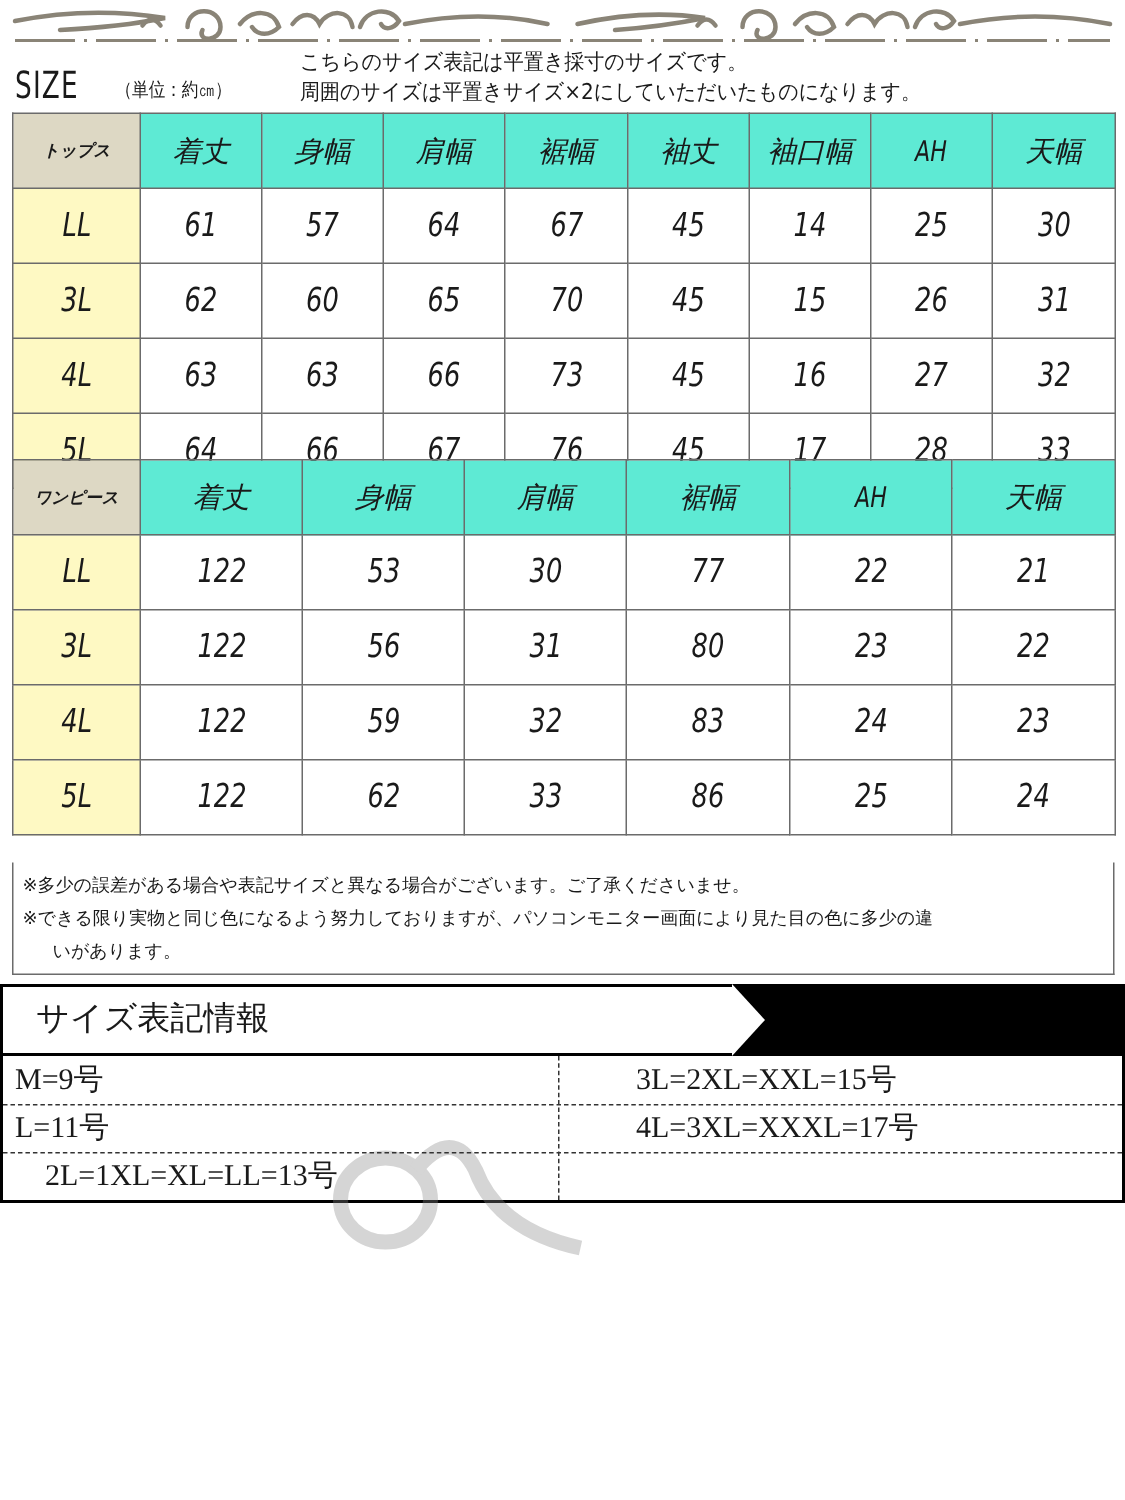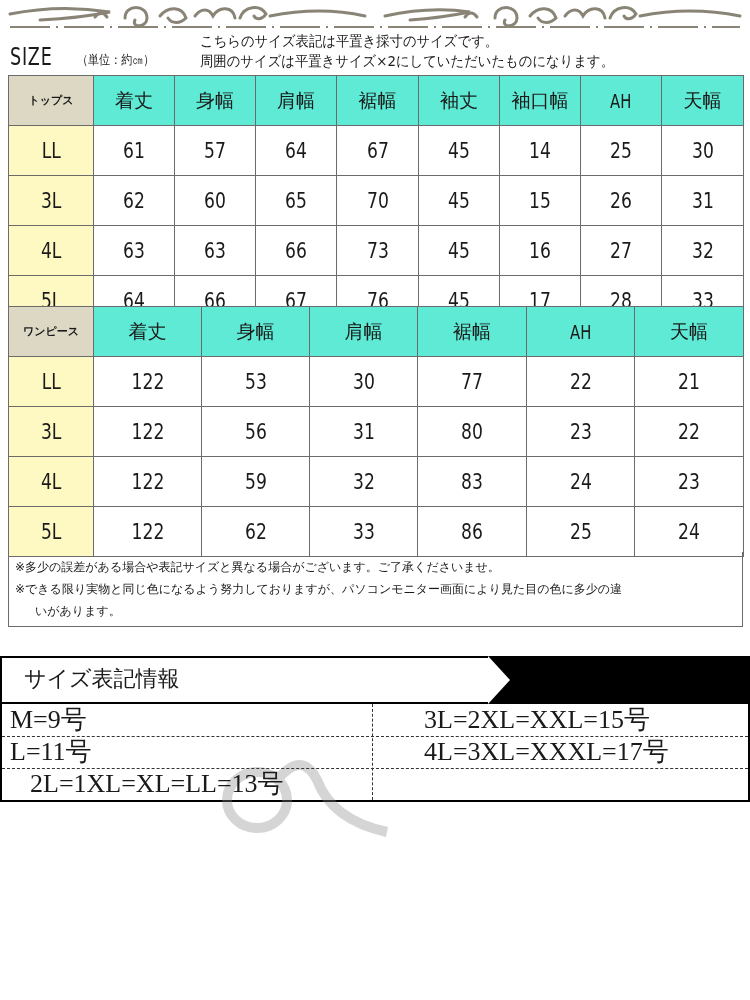--- a/index.html
+++ b/index.html
@@ -4,37 +4,37 @@
 <style>
   * { box-sizing: border-box; margin: 0; padding: 0; }
   body { width: 750px; height: 1000px; background: #ffffff; font-family: "DejaVu Sans", sans-serif; color: #1a1a1a; position: relative; overflow: hidden; }
   .ornament { position: absolute; left: 0; top: 0; width: 750px; height: 38px; }
   .size-head { position: absolute; left: 10px; top: 38px; width: 735px; height: 36px; }
   .size-title { position: absolute; left: 0; top: 4px; font-family: "DejaVu Sans Condensed", "DejaVu Sans", sans-serif; font-size: 25px; letter-spacing: 1px; transform: scaleX(0.78); transform-origin: left; }
   .size-unit { position: absolute; left: 67px; top: 13px; font-size: 13px; transform: scaleX(0.85); transform-origin: left; }
   .size-note { position: absolute; left: 190px; font-size: 14.5px; white-space: nowrap; transform: scaleX(0.92); transform-origin: left; }
   .size-note.l1 { top: -6px; }
   .size-note.l2 { top: 14px; }
-  table.sz { position: absolute; left: 8px; border-collapse: collapse; table-layout: fixed; }
+  table.sz { position: absolute; left: 8px; border-collapse: collapse; table-layout: fixed; font-style: italic; }
   table.sz td { border: 1px solid #6b6b6b; text-align: center; vertical-align: middle; height: 50px; font-size: 22px; transform-origin: center; }
   table.sz td span.n { display: inline-block; transform: scaleX(0.78); }
   table.sz td.hd { background: #5eead4; font-size: 19px; }
   table.sz td.corner { background: #ddd8c4; font-size: 11px; font-weight: bold; }
   table.sz td.lab { background: #fef9c3; }
   #tops { top: 75px; width: 735px; }
   #onepiece { top: 306px; width: 735px; border-radius: 26px; }
-  .notes { position: absolute; left: 8px; top: 552px; width: 735px; height: 75px; border: 1px solid #6b6b6b; border-top: none; padding: 4px 6px; font-size: 12px; line-height: 22px; }
+  .notes { position: absolute; left: 8px; top: 575px; width: 735px; height: 75px; border: 1px solid #6b6b6b; border-top: none; padding: 4px 6px; font-size: 12px; line-height: 22px; }
   .notes .n2b { padding-left: 20px; }
   .info { position: absolute; left: 0; top: 656px; width: 750px; height: 154px; }
   .info-bar { position: absolute; left: 0; top: 0; width: 750px; height: 48px; background: #000; }
   .info-bar .white { position: absolute; left: 0; top: 0; width: 490px; height: 48px; background: #fff; border: 2px solid #000; border-right: none; }
   .info-bar .arrow { position: absolute; left: 488px; top: 0; width: 0; height: 0; border-top: 24px solid transparent; border-bottom: 24px solid transparent; border-left: 22px solid #fff; }
   .info-title { position: absolute; left: 24px; top: 8px; font-family: "DejaVu Serif", serif; font-size: 22px; color: #1a1a1a; }
   .info-grid { position: absolute; left: 0; top: 48px; width: 750px; height: 98px; border: 2px solid #000; border-top: none; }
-  .info-cell { position: absolute; height: 32px; font-family: "Liberation Serif", serif; font-size: 26px; line-height: 32px; white-space: nowrap; }
+  .info-cell { position: absolute; height: 32px; font-family: "Liberation Serif", serif; font-size: 20px; line-height: 32px; white-space: nowrap; }
   .hline { position: absolute; left: 0; width: 746px; border-top: 1px dashed #333; }
   .vline { position: absolute; left: 370px; top: 0; height: 96px; border-left: 1px dashed #333; }
   .tape { position: absolute; left: 205px; top: 46px; width: 190px; height: 92px; opacity: 0.35; }
 </style>
 </head>
 <body>
 
 <svg class="ornament" viewBox="0 0 750 38">
   <g fill="none" stroke="#8a8477" stroke-width="3" stroke-linecap="round">
     <path d="M10 14 Q 60 4 110 12 Q 80 18 40 20"></path>

